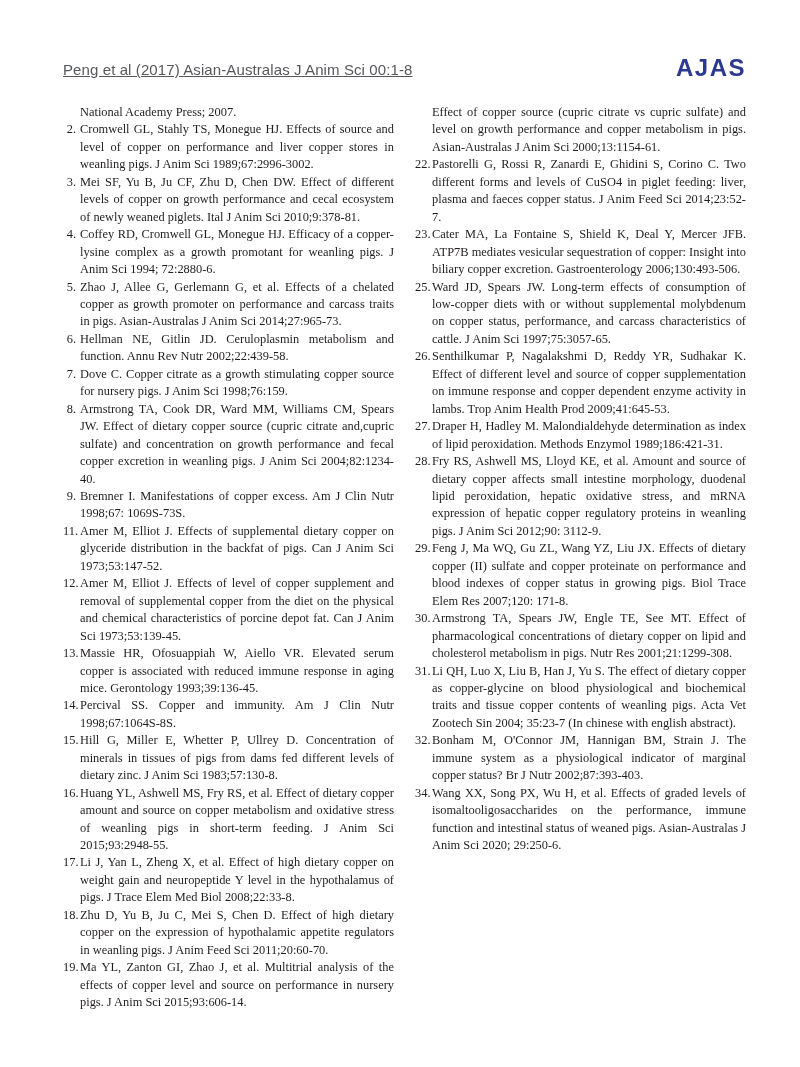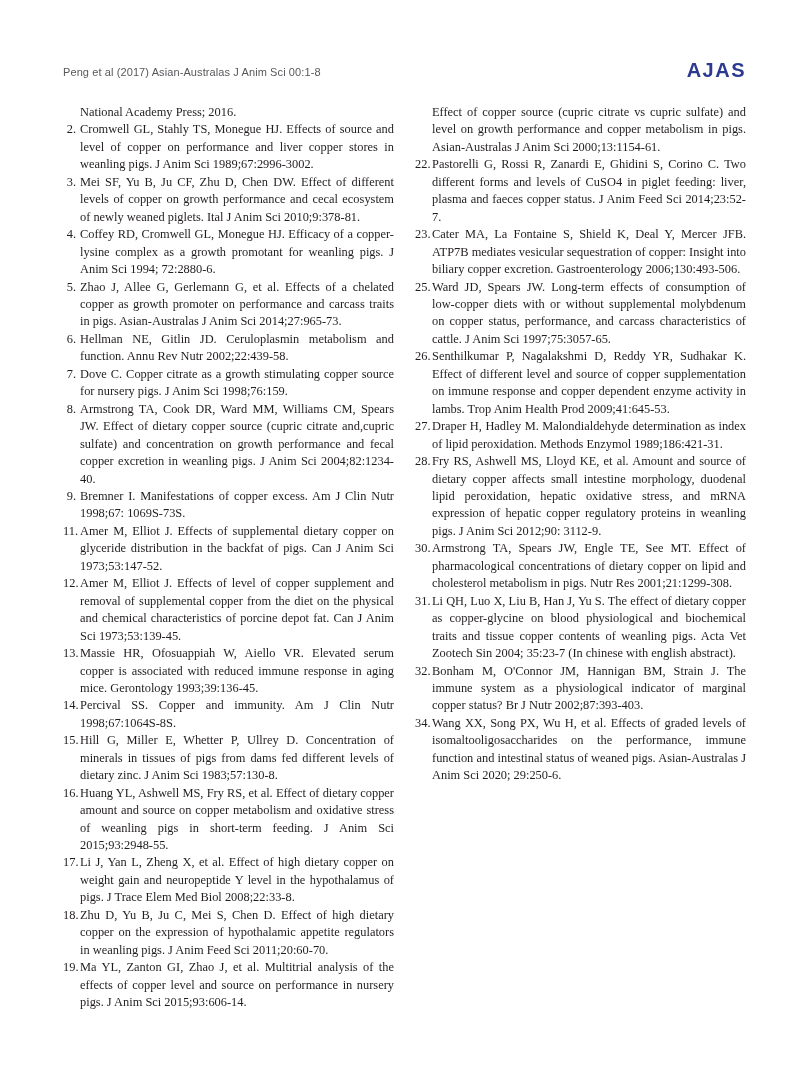--- a/index.html
+++ b/index.html
@@ -18,28 +18,29 @@
   
   .header-row {
     display: flex;
     justify-content: space-between;
     align-items: flex-end;
     height: 30px;
     margin-bottom: 24px;
   }
   .running-head {
     font-family: "Liberation Sans", sans-serif;
-    font-size: 11px;
+    font-size: 15px;
     color: #57585c;
     letter-spacing: 0.1px;
     padding-bottom: 2px;
+    text-decoration: underline;
   }
   .journal-logo {
     font-family: "Liberation Sans", sans-serif;
-    font-size: 20px;
+    font-size: 24px;
     font-weight: 600;
     letter-spacing: 1.5px;
     color: #2b3990;
     line-height: 1;
   }
   
   .columns {
     display: flex;
     gap: 21px;
   }
@@ -66,21 +67,21 @@
 
 <div class="page">
 
   <div class="header-row">
     <div class="running-head">Peng et al (2017) Asian-Australas J Anim Sci 00:1-8</div>
     <div class="journal-logo" style="color: rgb(43, 57, 144);">AJAS</div>
   </div>
 
   <div class="columns">
     <div class="col" id="col-left">
-        <div class="ref"><span>National Academy Press; 2016.</span></div>
+        <div class="ref"><span>National Academy Press; 2007.</span></div>
         <div class="ref"><span class="ref-num">2.</span><span>Cromwell GL, Stahly TS, Monegue HJ. Effects of source and level of copper on performance and liver copper stores in weanling pigs. J Anim Sci 1989;67:2996-3002.</span></div>
         <div class="ref"><span class="ref-num">3.</span><span>Mei SF, Yu B, Ju CF, Zhu D, Chen DW. Effect of different levels of copper on growth performance and cecal ecosystem of newly weaned piglets. Ital J Anim Sci 2010;9:378-81.</span></div>
         <div class="ref"><span class="ref-num">4.</span><span>Coffey RD, Cromwell GL, Monegue HJ. Efficacy of a copper-lysine complex as a growth promotant for weanling pigs. J Anim Sci 1994; 72:2880-6.</span></div>
         <div class="ref"><span class="ref-num">5.</span><span>Zhao J, Allee G, Gerlemann G, et al. Effects of a chelated copper as growth promoter on performance and carcass traits in pigs. Asian-Australas J Anim Sci 2014;27:965-73.</span></div>
         <div class="ref"><span class="ref-num">6.</span><span>Hellman NE, Gitlin JD. Ceruloplasmin metabolism and function. Annu Rev Nutr 2002;22:439-58.</span></div>
         <div class="ref"><span class="ref-num">7.</span><span>Dove C. Copper citrate as a growth stimulating copper source for nursery pigs. J Anim Sci 1998;76:159.</span></div>
         <div class="ref"><span class="ref-num">8.</span><span>Armstrong TA, Cook DR, Ward MM, Williams CM, Spears JW. Effect of dietary copper source (cupric citrate and,cupric sulfate) and concentration on growth performance and fecal copper excretion in weanling pigs. J Anim Sci 2004;82:1234-40.</span></div>
         <div class="ref"><span class="ref-num">9.</span><span>Bremner I. Manifestations of copper excess. Am J Clin Nutr 1998;67: 1069S-73S.</span></div>
         <div class="ref"><span class="ref-num">11.</span><span>Amer M, Elliot J. Effects of supplemental dietary copper on glyceride distribution in the backfat of pigs. Can J Anim Sci 1973;53:147-52.</span></div>
         <div class="ref"><span class="ref-num">12.</span><span>Amer M, Elliot J. Effects of level of copper supplement and removal of supplemental copper from the diet on the physical and chemical characteristics of porcine depot fat. Can J Anim Sci 1973;53:139-45.</span></div>
@@ -93,20 +94,21 @@
         <div class="ref"><span class="ref-num">19.</span><span>Ma YL, Zanton GI, Zhao J, et al. Multitrial analysis of the effects of copper level and source on performance in nursery pigs. J Anim Sci 2015;93:606-14.</span></div>
       </div>
     <div class="col" id="col-right">
         <div class="ref"><span>Effect of copper source (cupric citrate vs cupric sulfate) and level on growth performance and copper metabolism in pigs. Asian-Australas J Anim Sci 2000;13:1154-61.</span></div>
         <div class="ref"><span class="ref-num">22.</span><span>Pastorelli G, Rossi R, Zanardi E, Ghidini S, Corino C. Two different forms and levels of CuSO4 in piglet feeding: liver, plasma and faeces copper status. J Anim Feed Sci 2014;23:52-7.</span></div>
         <div class="ref"><span class="ref-num">23.</span><span>Cater MA, La Fontaine S, Shield K, Deal Y, Mercer JFB. ATP7B mediates vesicular sequestration of copper: Insight into biliary copper excretion. Gastroenterology 2006;130:493-506.</span></div>
         <div class="ref"><span class="ref-num">25.</span><span>Ward JD, Spears JW. Long-term effects of consumption of low-copper diets with or without supplemental molybdenum on copper status, performance, and carcass characteristics of cattle. J Anim Sci 1997;75:3057-65.</span></div>
         <div class="ref"><span class="ref-num">26.</span><span>Senthilkumar P, Nagalakshmi D, Reddy YR, Sudhakar K. Effect of different level and source of copper supplementation on immune response and copper dependent enzyme activity in lambs. Trop Anim Health Prod 2009;41:645-53.</span></div>
         <div class="ref"><span class="ref-num">27.</span><span>Draper H, Hadley M. Malondialdehyde determination as index of lipid peroxidation. Methods Enzymol 1989;186:421-31.</span></div>
         <div class="ref"><span class="ref-num">28.</span><span>Fry RS, Ashwell MS, Lloyd KE, et al. Amount and source of dietary copper affects small intestine morphology, duodenal lipid peroxidation, hepatic oxidative stress, and mRNA expression of hepatic copper regulatory proteins in weanling pigs. J Anim Sci 2012;90: 3112-9.</span></div>
+        <div class="ref"><span class="ref-num">29.</span><span>Feng J, Ma WQ, Gu ZL, Wang YZ, Liu JX. Effects of dietary copper (II) sulfate and copper proteinate on performance and blood indexes of copper status in growing pigs. Biol Trace Elem Res 2007;120: 171-8.</span></div>
         <div class="ref"><span class="ref-num">30.</span><span>Armstrong TA, Spears JW, Engle TE, See MT. Effect of pharmacological concentrations of dietary copper on lipid and cholesterol metabolism in pigs. Nutr Res 2001;21:1299-308.</span></div>
         <div class="ref"><span class="ref-num">31.</span><span>Li QH, Luo X, Liu B, Han J, Yu S. The effect of dietary copper as copper-glycine on blood physiological and biochemical traits and tissue copper contents of weanling pigs. Acta Vet Zootech Sin 2004; 35:23-7 (In chinese with english abstract).</span></div>
         <div class="ref"><span class="ref-num">32.</span><span>Bonham M, O'Connor JM, Hannigan BM, Strain J. The immune system as a physiological indicator of marginal copper status? Br J Nutr 2002;87:393-403.</span></div>
         <div class="ref"><span class="ref-num">34.</span><span>Wang XX, Song PX, Wu H, et al. Effects of graded levels of isomaltooligosaccharides on the performance, immune function and intestinal status of weaned pigs. Asian-Australas J Anim Sci 2020; 29:250-6.</span></div>
       </div>
   </div>
 
 </div>
 
 </body></html>

